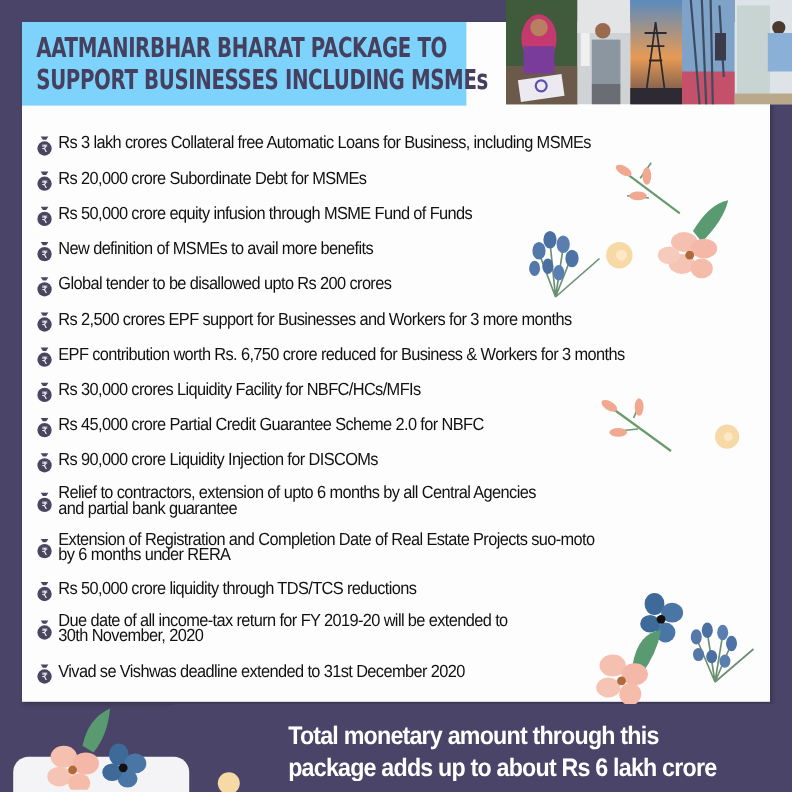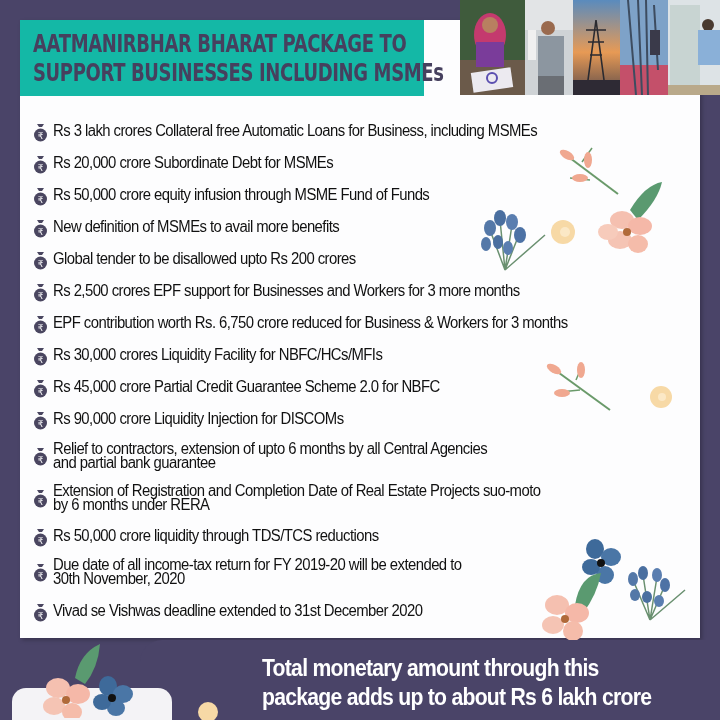--- a/index.html
+++ b/index.html
@@ -1,18 +1,18 @@
 <!DOCTYPE html>
 <html><head>
 <meta charset="utf-8">
 <style>
   html, body { margin:0; padding:0; }
   body { width:720px; height:720px; background:#4a4468; position:relative; overflow:hidden; font-family:"Liberation Sans", sans-serif; }
   .card { position:absolute; left:20px; top:20px; width:680px; height:618px; background:#fdfdfe; box-shadow:2px 2px 4px rgba(0,0,0,0.25); }
-  .title-box { position:absolute; left:0; top:0; width:404px; height:76px; background:#14b8a6; }
+  .title-box { position:absolute; left:0; top:0; width:404px; height:76px; background:#7dd3fc; }
   .title { position:absolute; left:13px; top:9px; margin:0; font-family:"DejaVu Sans", sans-serif; font-weight:bold; font-size:25px; line-height:29px; color:#46405e; letter-spacing:-0.5px; transform:scaleX(0.72); transform-origin:left top; white-space:nowrap; }
   .photos { position:absolute; left:460px; top:0; width:260px; height:95px; display:flex; }
   .list { position:absolute; left:33px; top:122px; width:680px; margin:0; padding:0; list-style:none; }
   .item { position:absolute; left:0; display:flex; align-items:flex-start; }
   .bag { width:15px; height:19px; flex:none; margin-right:5px; margin-top:1px; }
   .txt { font-family:"Liberation Sans", sans-serif; font-size:16px; line-height:13px; color:#111; letter-spacing:-0.6px; transform:scaleX(0.93); transform-origin:left top; white-space:nowrap; padding-top:2px; }
   .txt.two { line-height:14px; }
   .total-box { position:absolute; left:140px; top:640px; width:600px; height:100px; background:#4a4468; border-top-left-radius:22px; }
   .total { position:absolute; left:262px; top:654px; margin:0; font-family:"Liberation Sans", sans-serif; font-weight:bold; font-size:23px; line-height:29px; color:#ffffff; letter-spacing:-0.8px; transform:scaleX(0.92); transform-origin:left top; white-space:nowrap; }
   .blob { position:absolute; left:12px; top:688px; width:160px; height:50px; background:#f4f3f6; border-radius:14px 14px 0 0; }

